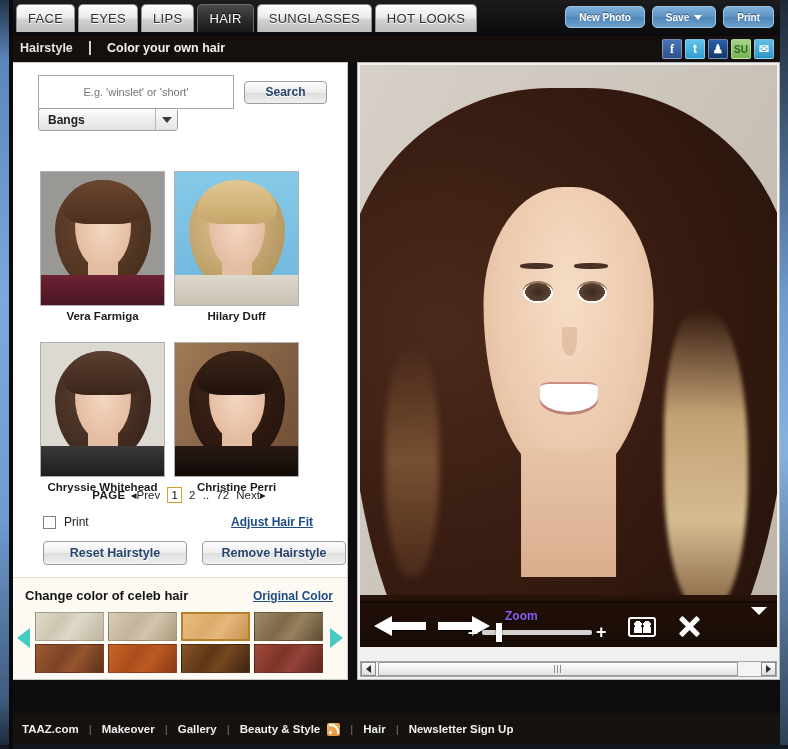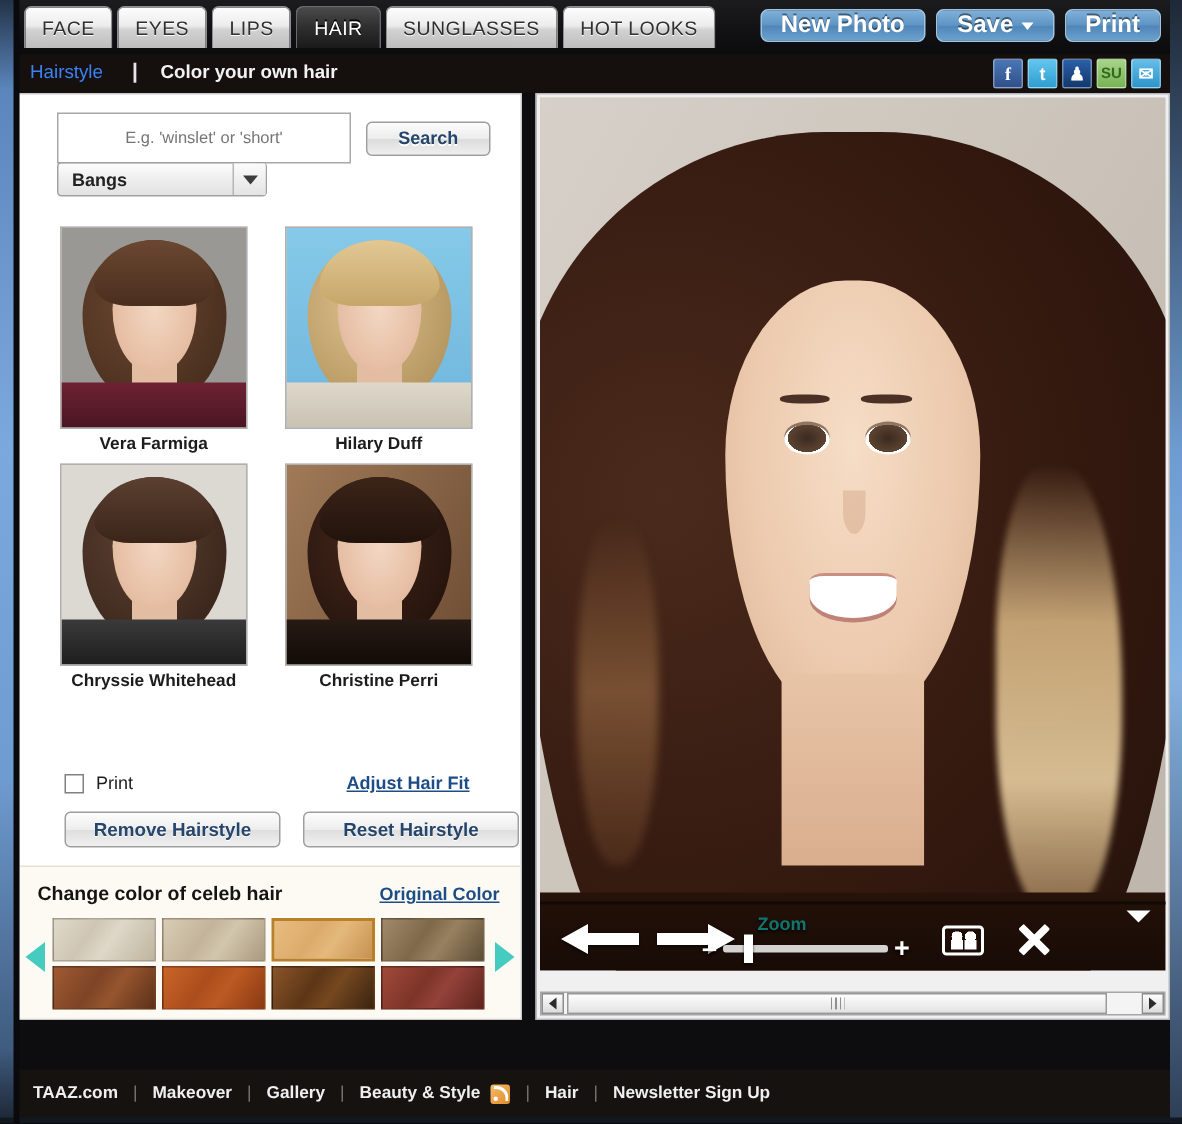--- a/index.html
+++ b/index.html
@@ -60,41 +60,41 @@
   .tab.active {
     color: #ffffff;
     background: linear-gradient(to bottom, #4a4a4a 0%, #2e2e2e 50%, #1a1a1a 100%);
     border-color: #6a6a6a;
     text-shadow: 0 -1px 0 #000;
   }
   .topbtns { position: absolute; right: 14px; top: 6px; display: flex; gap: 7px; }
   .bluebtn {
     height: 22px; padding: 0 13px;
     display: flex; align-items: center; justify-content: center;
-    font-size: 16px; font-weight: bold; color: #fff;
+    font-size: 10px; font-weight: bold; color: #fff;
     background: linear-gradient(to bottom, #7fb0d8 0%, #5d93c4 50%, #4f85b8 51%, #6ba2cd 100%);
     border: 1px solid #9ec6e4; border-radius: 5px;
     text-shadow: 0 -1px 0 rgba(0,0,0,.45);
     cursor: pointer; white-space: nowrap;
   }
   .caret-d {
     display: inline-block; margin-left: 5px;
     width: 0; height: 0;
     border-left: 4px solid transparent; border-right: 4px solid transparent;
     border-top: 5px solid #fff;
   }
 
   
   .subbar {
     position: absolute; left: 0; top: 36px; width: 788px; height: 26px;
     background: #15100e;
   }
   .sub-crumb {
     position: absolute; left: 20px; top: 5px;
-    font-size: 12.5px; font-weight: normal; color: #3b82f6;
+    font-size: 12.5px; font-weight: bold; color: #e5e5e5;
     cursor: pointer;
   }
   .sub-sep {
     position: absolute; left: 88px; top: 3px;
     color: #e6e6e6; font-size: 14px; font-weight: bold;
   }
   .sub-title {
     position: absolute; left: 107px; top: 5px;
     font-size: 12.5px; font-weight: bold; color: #f2f2f2;
   }
@@ -166,21 +166,21 @@
   }
   .arrowbox i {
     width: 0; height: 0;
     border-left: 5px solid transparent; border-right: 5px solid transparent;
     border-top: 6px solid #3b3b3b;
     display: block;
   }
 
   
   .grid { position: absolute; left: 27px; top: 88px; width: 290px; }
-  .row { display: flex; gap: 25px; margin-bottom: 7px; }
+  .row { display: flex; gap: 9px; margin-bottom: 7px; margin-top: 20px; }
   .cell { width: 125px; }
   .thumb {
     width: 125px; height: 135px;
     border: 1px solid #b0b0b0;
     position: relative; overflow: hidden;
     cursor: pointer;
     background: #d8d2cb;
   }
   .thumb .bg { position: absolute; inset: 0; }
   .thumb .face {
@@ -388,21 +388,21 @@
     background: rgba(28,14,8,.35);
     border-top: 2px solid #120a06;
   }
   .nav-arrow {
     position: absolute; top: 12px; cursor: pointer;
     filter: drop-shadow(0 1px 1px rgba(0,0,0,.6));
   }
   .nav-arrow svg { display: block; }
   .zoom-label {
     position: absolute; left: 145px; top: 6px;
-    font-size: 12px; font-weight: bold; color: #0f766e;
+    font-size: 12px; font-weight: bold; color: #8b5cf6;
     text-shadow: 0 1px 2px rgba(0,0,0,.8);
   }
   .zoom-minus, .zoom-plus {
     position: absolute; top: 22px;
     font-size: 18px; font-weight: bold; color: #fff; line-height: 14px;
     text-shadow: 0 1px 2px rgba(0,0,0,.8); cursor: pointer;
   }
   .zoom-minus { left: 108px; }
   .zoom-plus  { left: 236px; }
   .zoom-track {
@@ -636,33 +636,42 @@
               <div class="neck"></div>
               <div class="face"></div>
               <div class="hair2" style="background:linear-gradient(180deg,#3c2418,#21130c)"></div>
               <div class="body" style="background:linear-gradient(180deg,#271a14,#120b08)"></div>
             </div>
             <div class="caplabel">Christine Perri</div>
           </div>
         </div>
       </div>
 
+      <div class="pager">
+        <span class="pg-word">PAGE</span>
+        <span class="pg-link">◂Prev</span>
+        <span class="pg-cur">1</span>
+        <span class="pg-link">2</span>
+        <span class="pg-link">..</span>
+        <span class="pg-link">72</span>
+        <span class="pg-link">Next▸</span>
+      </div>
 
       <div class="flip-row">
         <span class="chk"></span>
         <span class="flip-label">Print</span>
       </div>
       <div class="adjust-link">Adjust Hair Fit</div>
 
       <div class="btn-row">
         <div class="greybtn">
+            <span>Reset Hairstyle</span>
+          </div>
+        <div class="greybtn">
             <span>Remove Hairstyle</span>
-          </div>
-        <div class="greybtn">
-            <span>Reset Hairstyle</span>
           </div>
       </div>
 
       <div class="color-sec">
         <div class="color-title">Change color of celeb hair</div>
         <div class="orig-link">Original Color</div>
         <div class="arr-l"></div>
         <div class="arr-r"></div>
         <div class="sw-wrap">
           <div class="sw-row">

